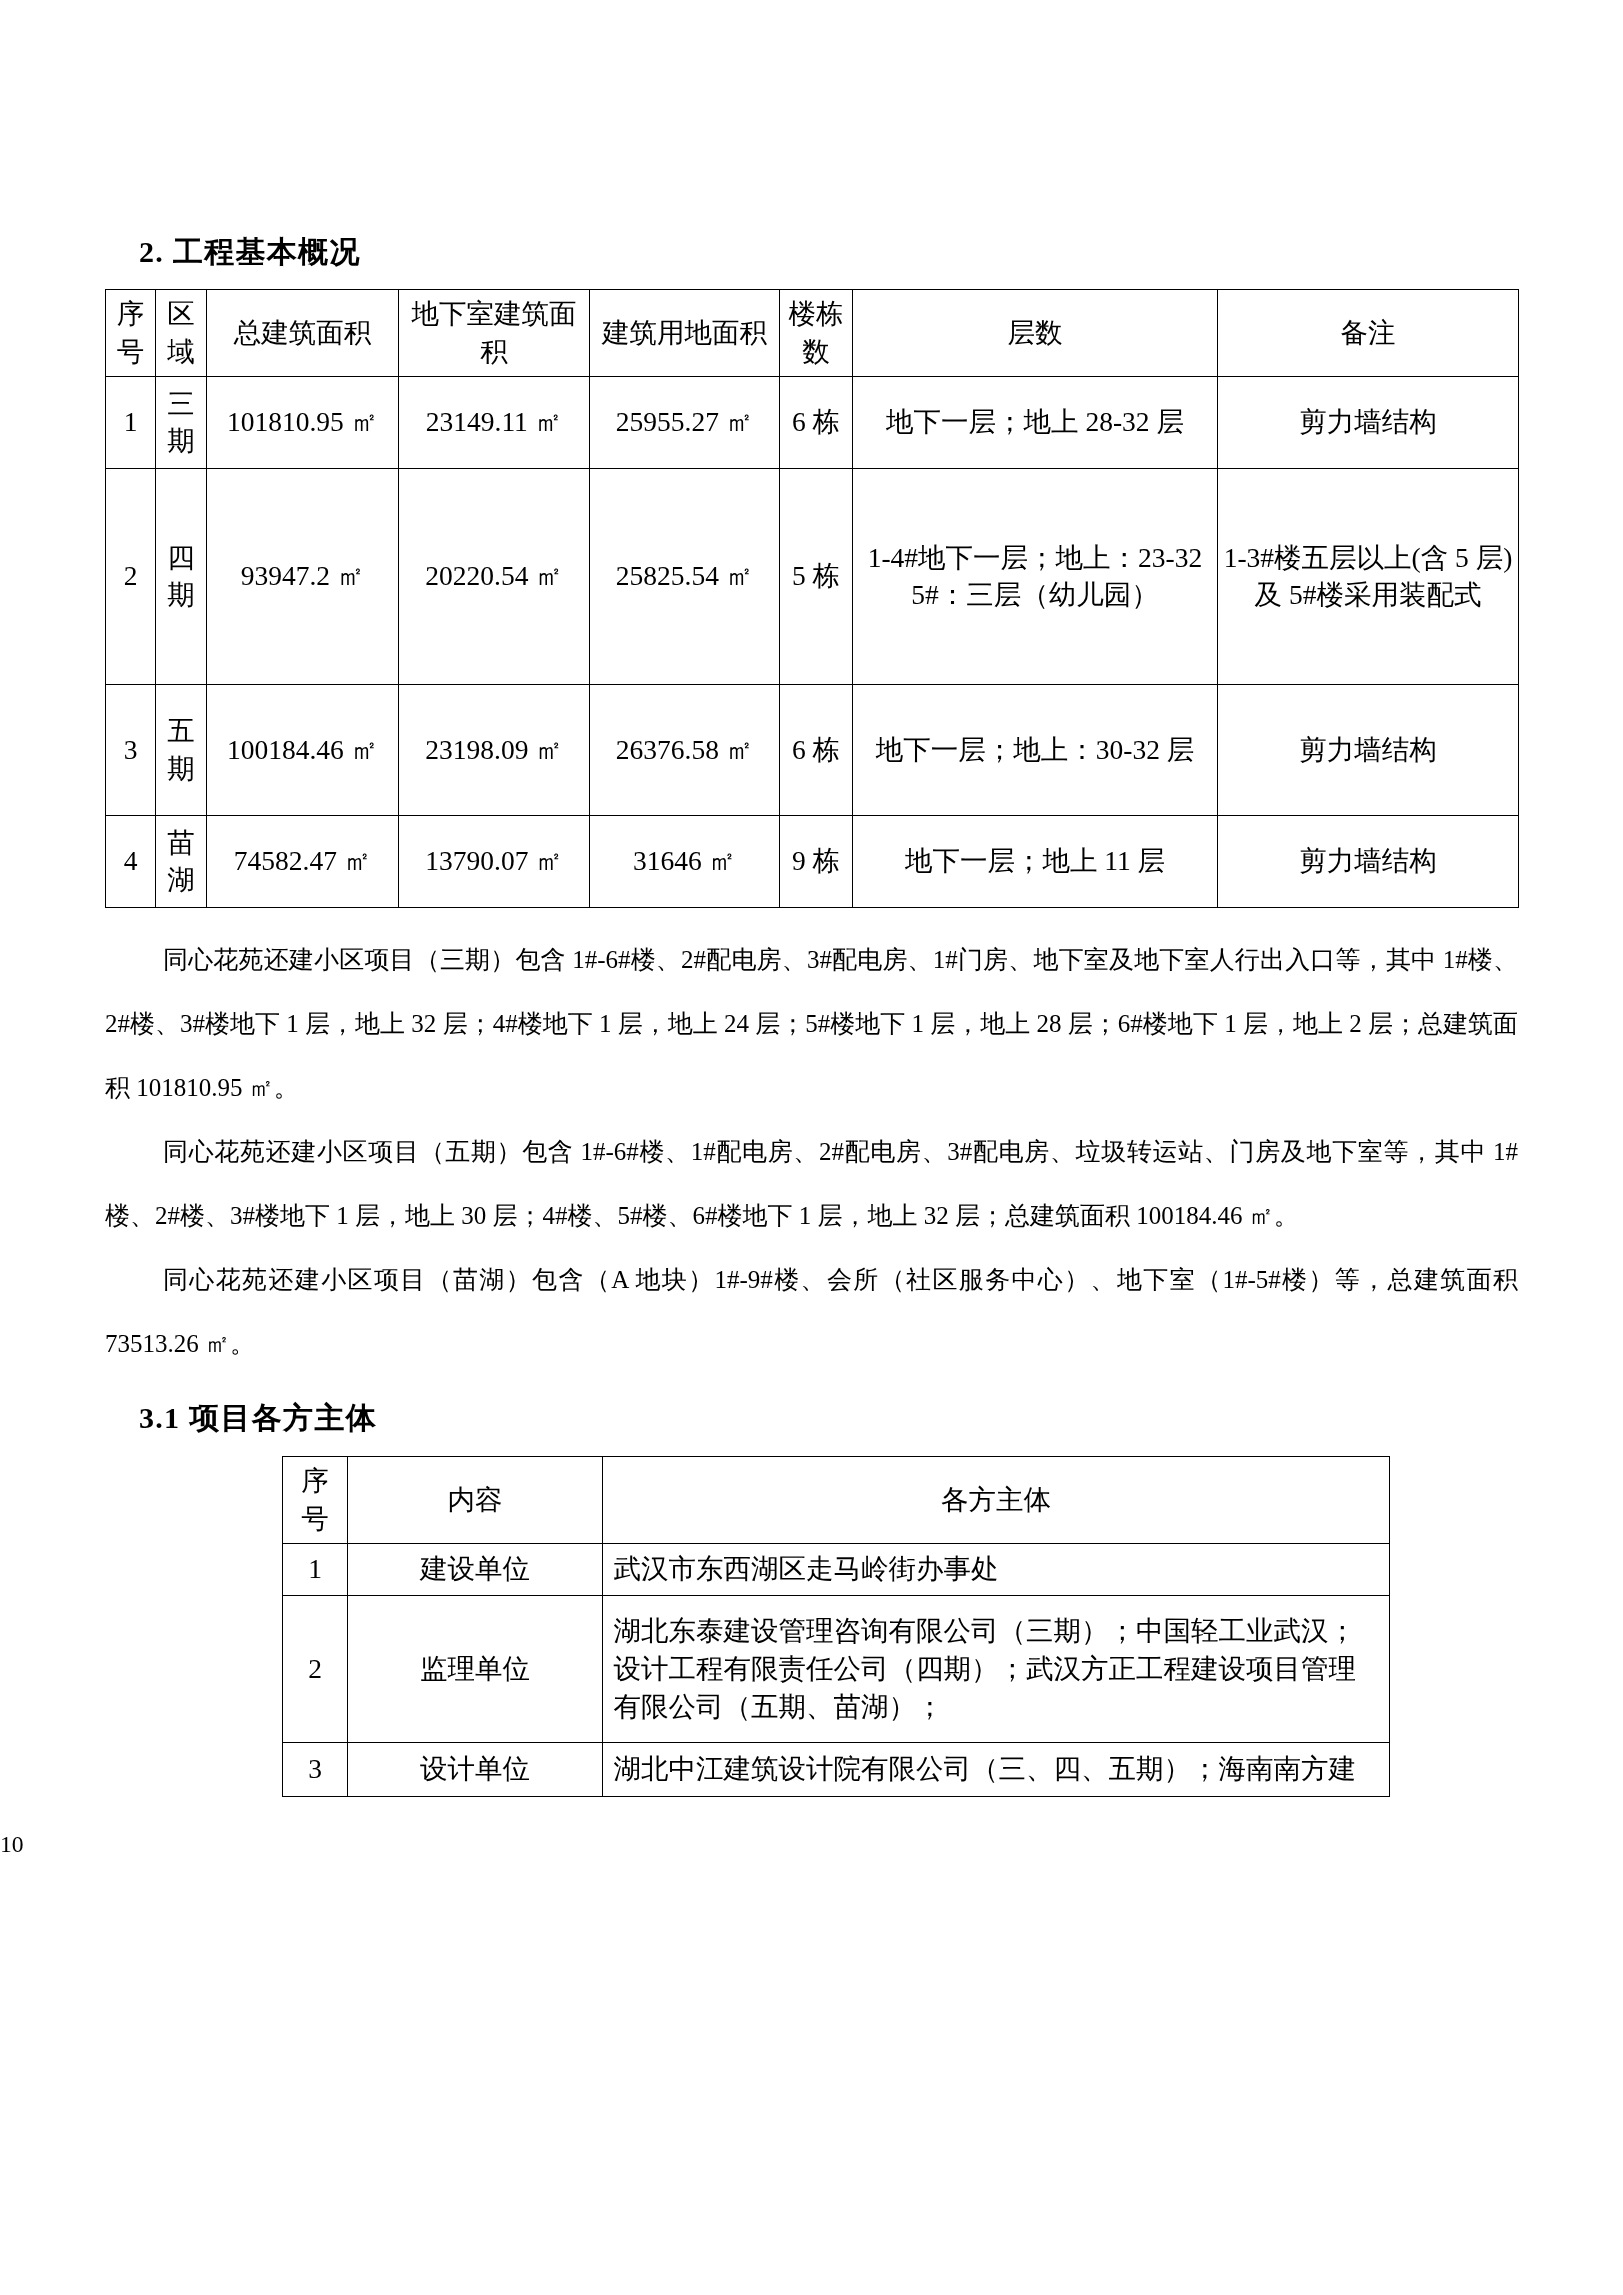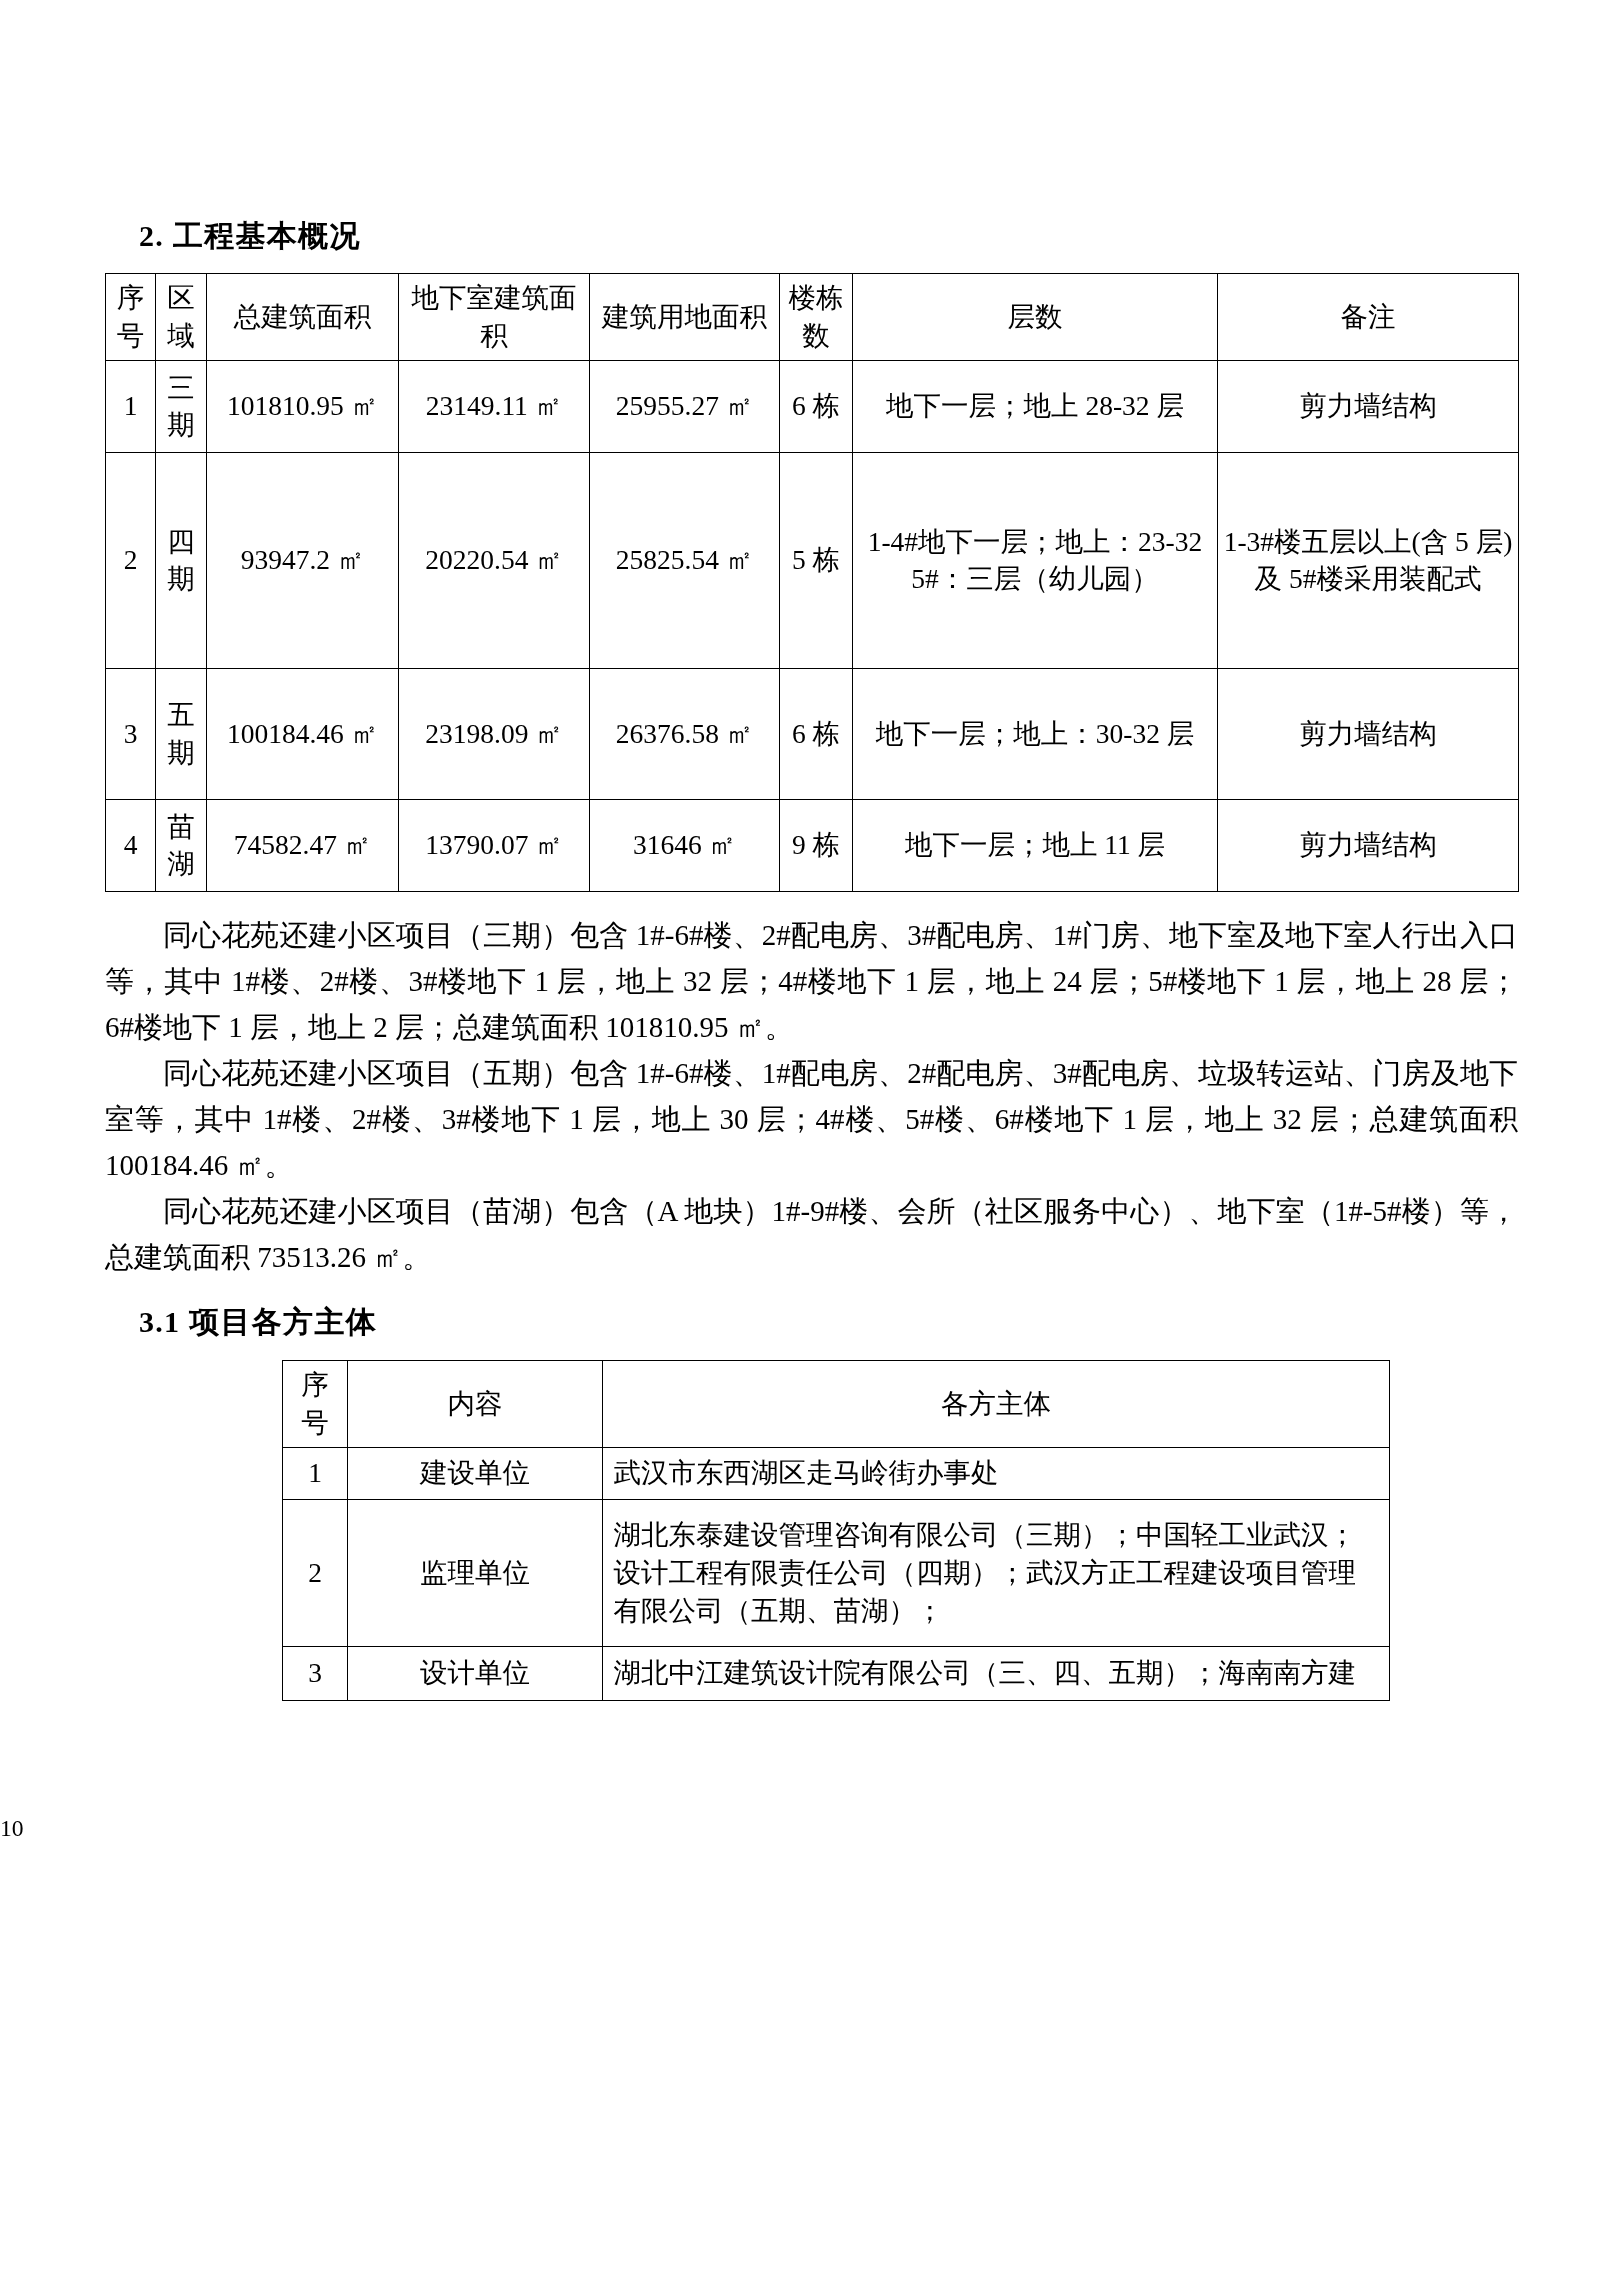--- a/index.html
+++ b/index.html
@@ -8,20 +8,21 @@
     background: #ffffff;
   }
   .page {
     position: relative;
     width: 1623px;
     height: 1907px;
     background: #ffffff;
     color: #000000;
     font-family: "Liberation Serif", "DejaVu Serif", serif;
     overflow: hidden;
+    margin-top: 16px;
   }
   .content {
     padding: 216px 105px 0 105px;
   }
   .h2 {
     font-size: 30px;
     font-weight: bold;
     margin: 0 0 15.7px 34px;
     letter-spacing: 1.3px;
   }
@@ -55,22 +56,22 @@
     padding: 5.2px 5.2px;
     white-space: pre-line;
     word-break: break-word;
   }
   .tbl1 tr.hr  { height: 85px; }
   .tbl1 tr.r1  { height: 92px; }
   .tbl1 tr.r2  { height: 216px; }
   .tbl1 tr.r3  { height: 131px; }
   .tbl1 tr.r4  { height: 92px; }
   .para {
-    font-size: 29px;
-    line-height: 46px;
+    font-size: 25px;
+    line-height: 64px;
     text-align: justify;
     text-indent: 58px;
     margin: 0;
   }
   .para.first { margin-top: 19.6px; }
   .tbl2 {
     width: 1107px;
     margin-left: 177px;
   }
   .tbl2 tr.hr { height: 79px; }

